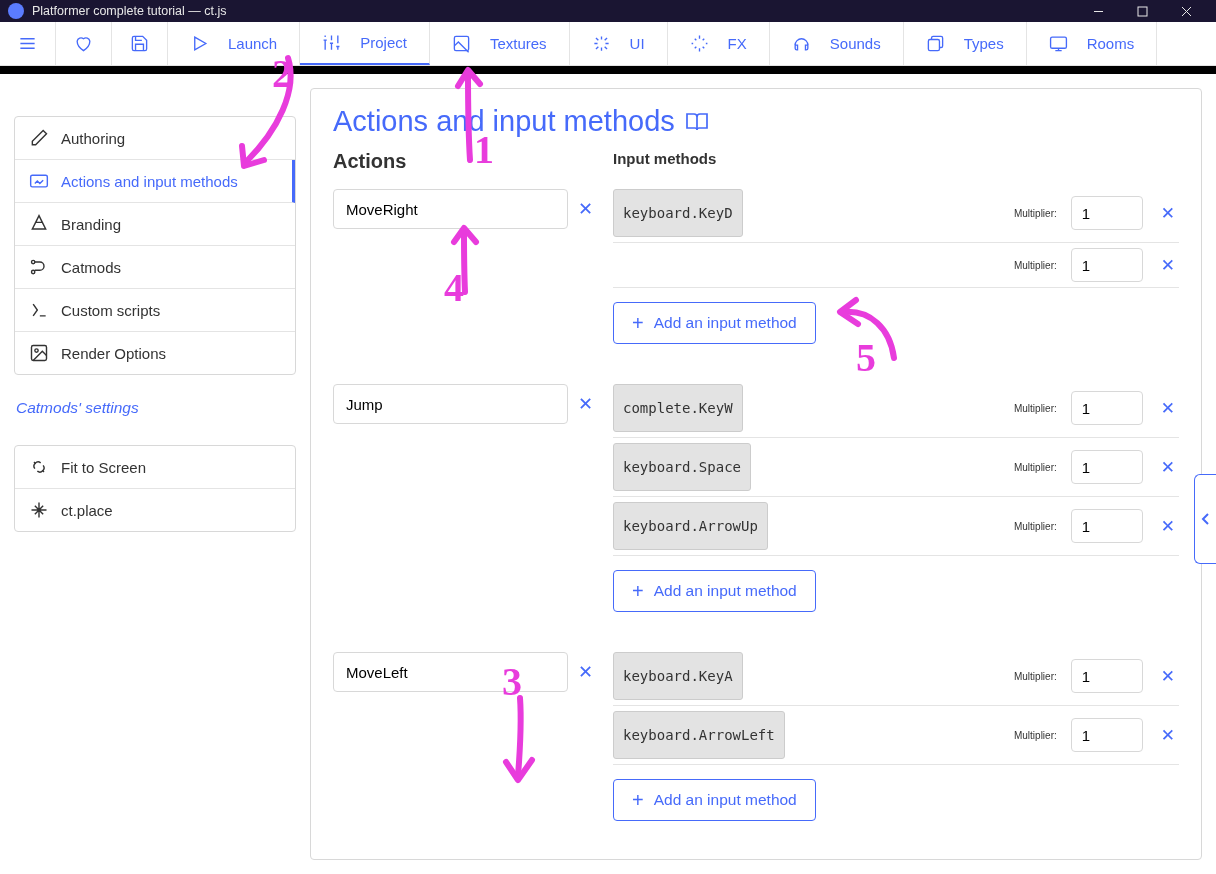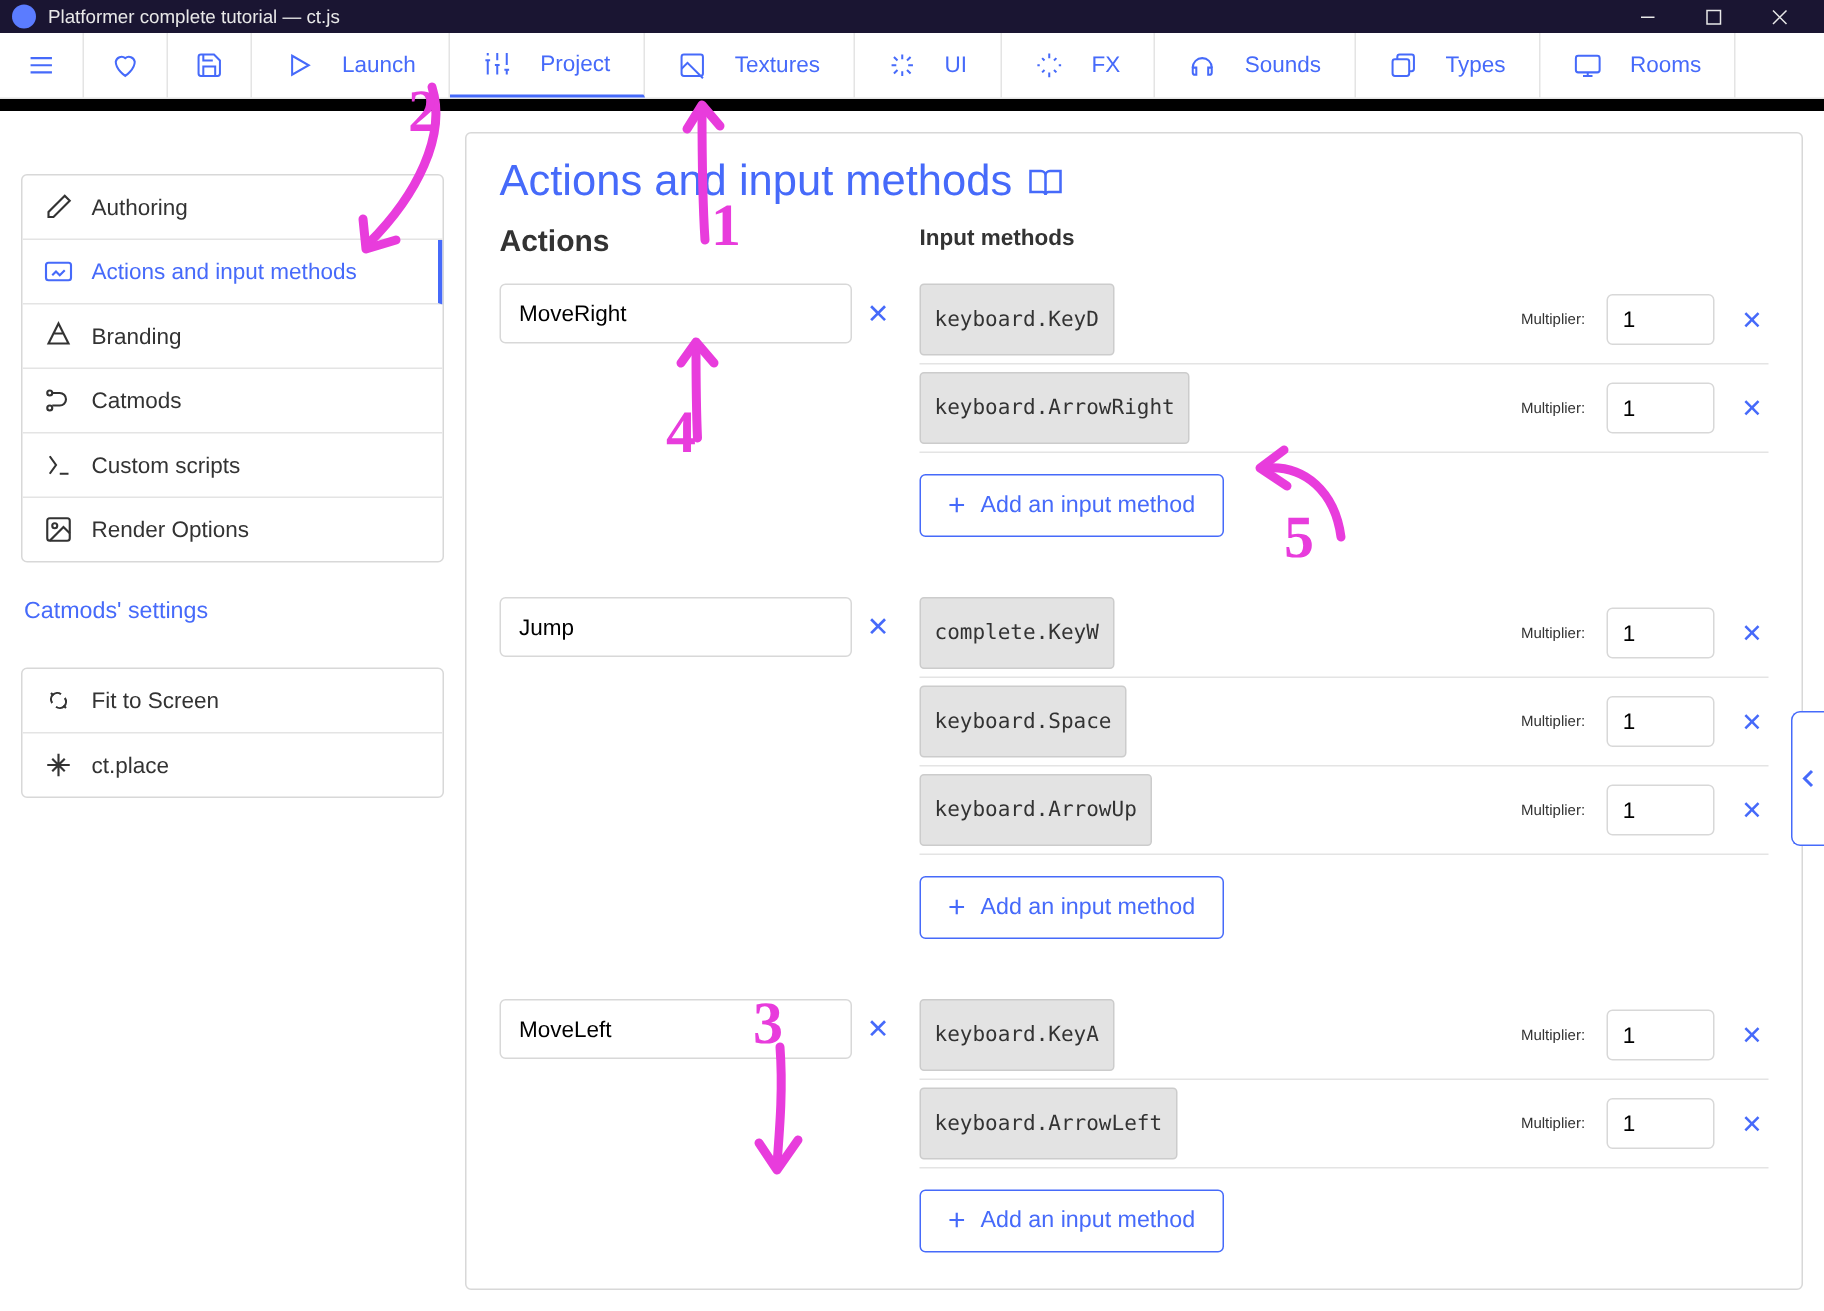--- a/index.html
+++ b/index.html
@@ -54,21 +54,21 @@
   
   .sidebar{width:282px;}
   .sidebar .group{border:1px solid var(--border);border-radius:4px;overflow:hidden;margin-top:28px;}
   .sidebar .item{
     display:flex;align-items:center;gap:12px;padding:11px 14px;
     border-bottom:1px solid var(--border-light);font-size:15px;color:var(--text);
   }
   .sidebar .item:last-child{border-bottom:none;}
   .sidebar .item.active{color:var(--accent);border-right:3px solid var(--accent);}
   .sidebar .item svg{width:20px;height:20px;stroke:currentColor;stroke-width:1.7;fill:none;flex-shrink:0;}
-  .sidebar h4{color:var(--accent);font-weight:500;font-size:15.5px;margin:24px 2px 26px;}
+  .sidebar h4{color:var(--accent);font-weight:500;font-size:15.5px;margin:24px 2px 26px;font-style:italic;}
   
   .panel{
     flex:1;border:1px solid var(--border);border-radius:4px;
     padding:16px 22px 22px;overflow:auto;
   }
   .panel h1{color:var(--accent);font-weight:400;font-size:29px;margin:0 0 12px;display:flex;align-items:center;gap:10px;}
   .columns-header{display:flex;margin-bottom:16px;}
   .col-actions{width:280px;font-weight:600;font-size:20px;}
   .col-inputs{flex:1;font-weight:600;font-size:15px;}
   .action-block{display:flex;gap:20px;margin-bottom:40px;}
@@ -291,21 +291,20 @@
             <input value="MoveRight" style="">
             <div class="x-btn">✕</div>
           </div>
           <div class="action-right"><div class="input-row">
               <span class="input-chip">keyboard.KeyD</span>
               <span class="spacer"></span>
               <span class="mult-label">Multiplier:</span>
               <input class="mult-input" value="1" style="">
               <span class="row-x">✕</span>
             </div><div class="input-row">
-              <span class="input-chip">keyboard.ArrowRight</span>
               <span class="spacer"></span>
               <span class="mult-label">Multiplier:</span>
               <input class="mult-input" value="1" style="">
               <span class="row-x">✕</span>
             </div><button class="add-btn">
               <span class="plus">+</span>
               <span>Add an input method</span>
             </button></div>
         </div>
         <div class="action-block">

